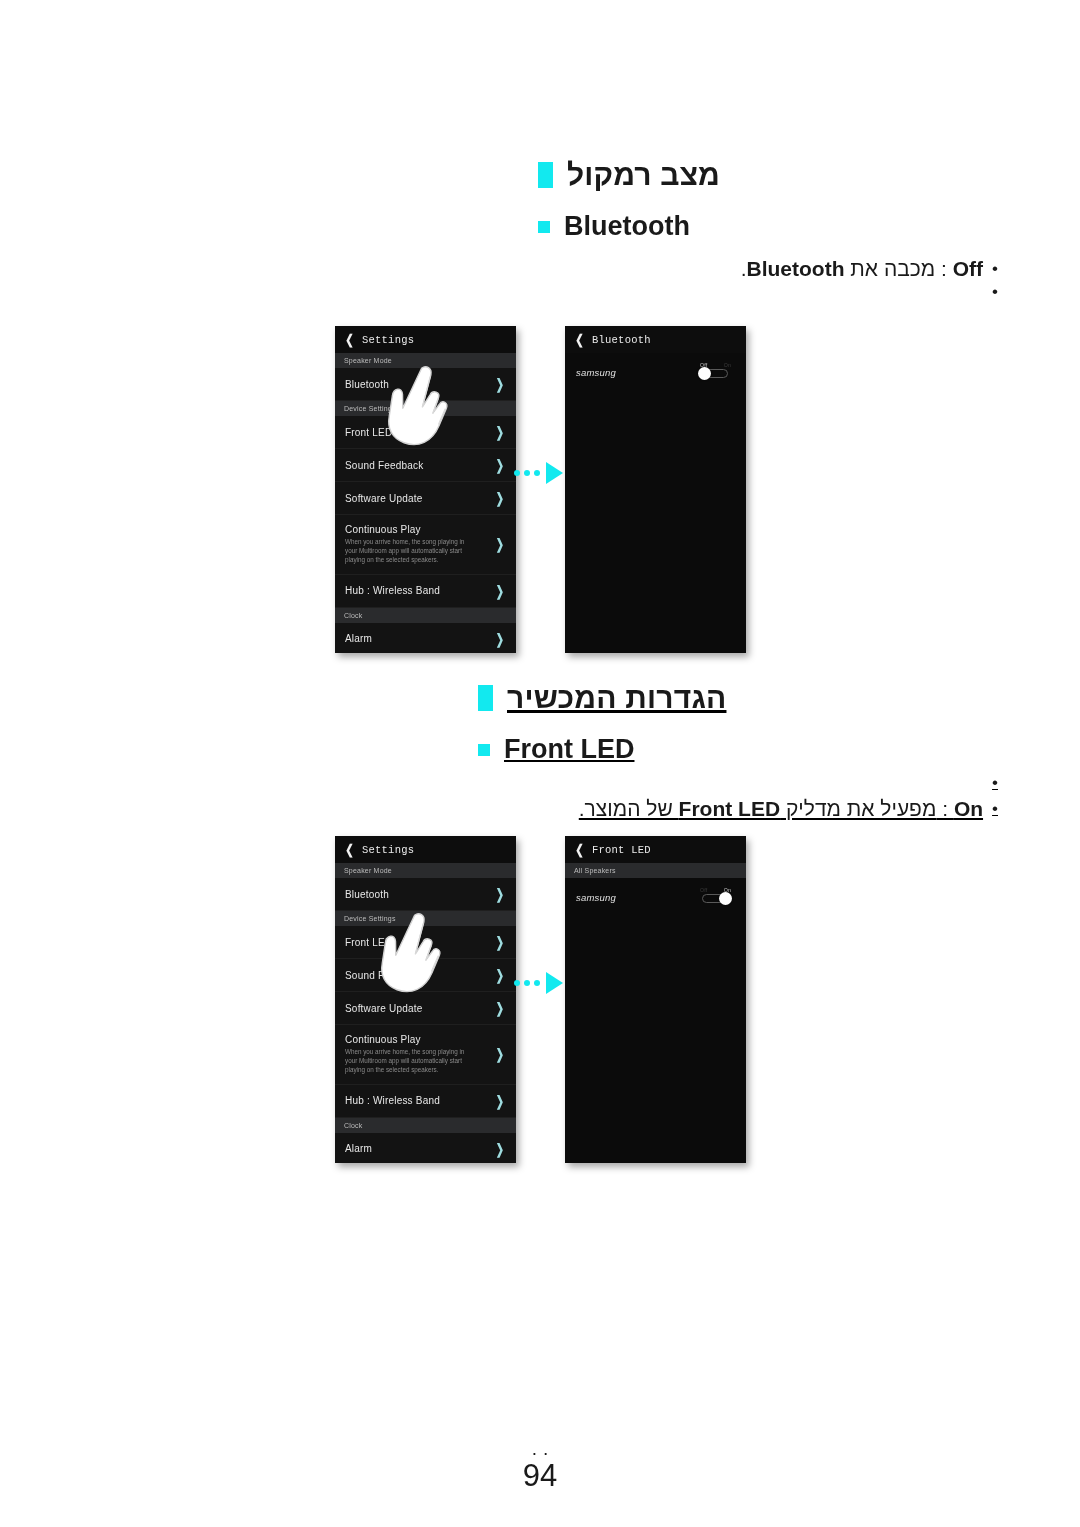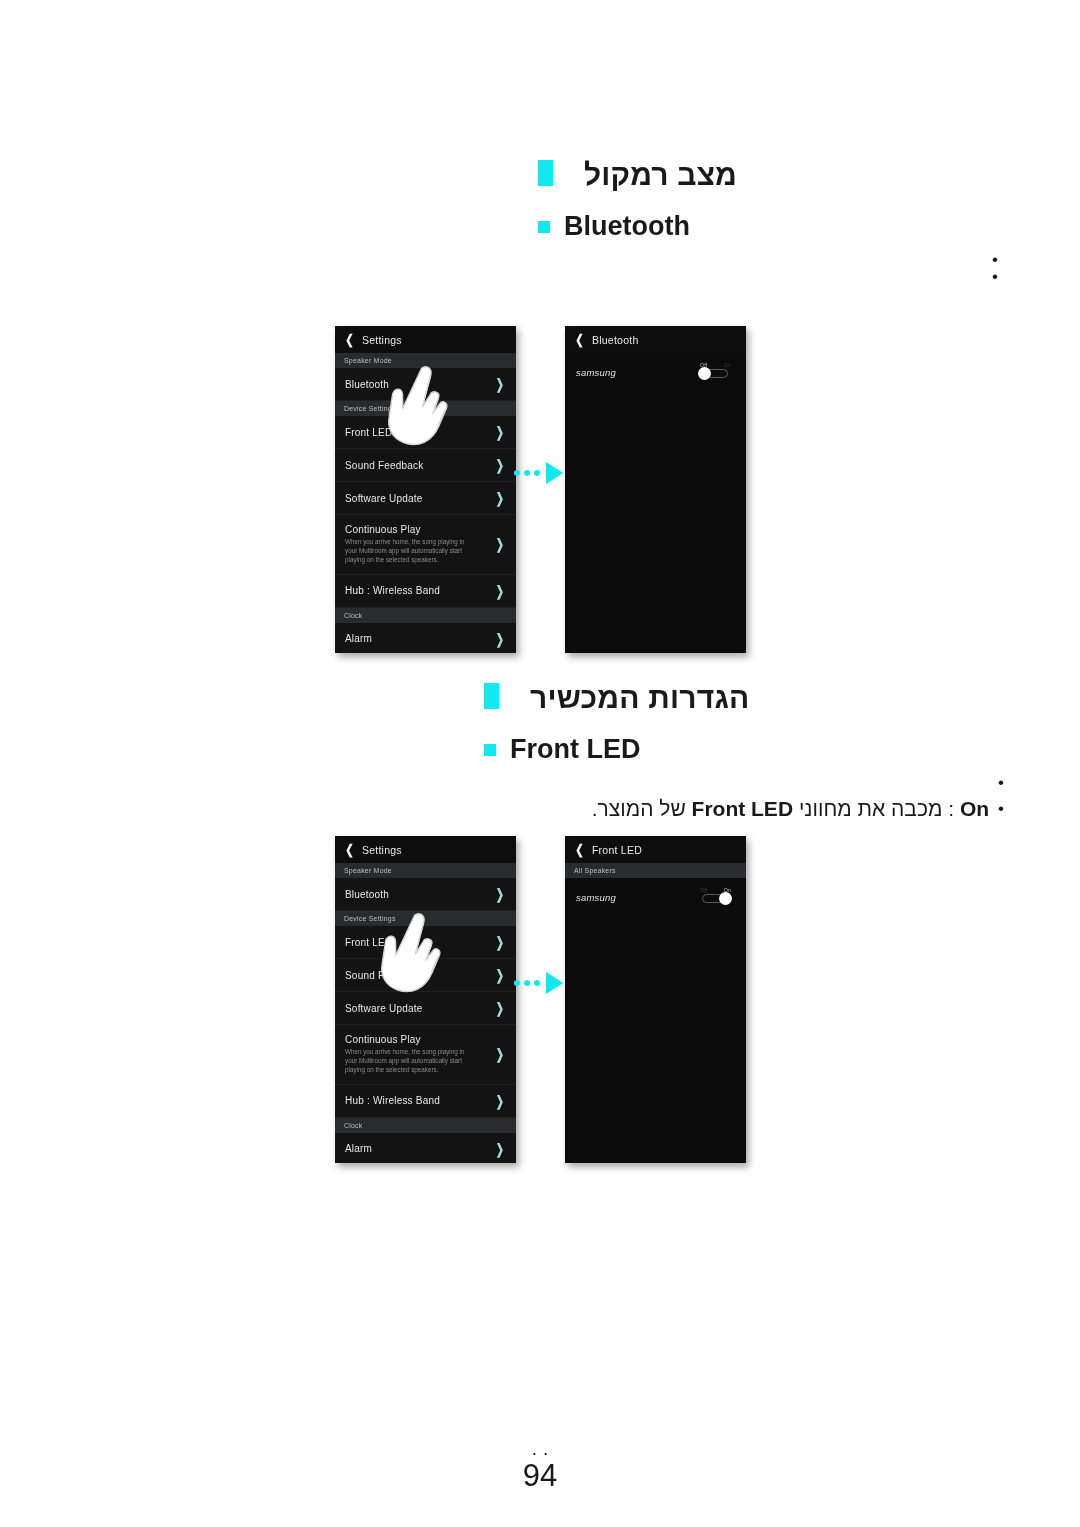--- a/index.html
+++ b/index.html
@@ -18,22 +18,23 @@
     background: #ffffff;
     overflow: hidden;
   }
 
   
   .section-block { position: absolute; }
 
   .h1-row {
     display: flex;
     flex-direction: row-reverse;
+    align-items: center;
     justify-content: flex-start;
-    gap: 31px;
+    gap: 14px;
     direction: rtl;
   }
   .h1-marker {
     width: 15px; height: 26px;
     background: #12e9ef;
     flex: 0 0 auto;
   }
   .h1-text {
     font-size: 30px;
     font-weight: bold;
@@ -114,20 +115,21 @@
     color: #f2f2f2;
     font-size: 13px;
     font-weight: bold;
     line-height: 1;
     transform: scaleX(.78);
   }
   .nav-title {
     color: #eaeaea;
     font-size: 10.5px;
     letter-spacing: .25px;
+    font-family: Liberation Mono, monospace;
   }
 
   .list { flex: 1 1 auto; display: flex; flex-direction: column; }
 
   .sec-head {
     background: #2a2b2d;
     color: #bdbdbd;
     font-size: 7px;
     letter-spacing: .2px;
     padding: 4px 9px 4px 9px;
@@ -270,20 +272,21 @@
       <span class="h1-marker"></span>
       <span class="h1-text">מצב רמקול</span>
     </div>
     <div class="h2-row">
       <span class="h2-marker"></span>
       <span class="h2-text">Bluetooth</span>
     </div>
     <div class="bullets">
       <div class="bullet-row">
         <span class="bullet-dot">•</span>
+        <span class="bullet-txt"><b>Off</b><span> : </span><span>מכבה את </span><b>Bluetooth</b><span>.</span></span>
       </div>
       <div class="bullet-row">
         <span class="bullet-dot">•</span>
       </div>
     </div>
   </div>
 
   <div class="phone" style="left:335px; top:326px; width:181px; height:327px;">
     <div class="phone-inner">
       <div class="nav-bar">
@@ -379,36 +382,36 @@
             <span class="sw-lbl on">On</span>
             <span class="sw-track"></span>
             <span class="sw-knob"></span>
           </span>
         </div>
         <div class="blank-fill"></div>
       </div>
     </div>
   </div>
 
-  <div class="section-block" style="top:683px; right:76px; width:520px;">
+  <div class="section-block" style="top:683px; right:82px; width:520px;text-decoration:underline;">
     <div class="h1-row">
       <span class="h1-marker"></span>
       <span class="h1-text">הגדרות המכשיר</span>
     </div>
     <div class="h2-row">
       <span class="h2-marker"></span>
       <span class="h2-text">Front LED</span>
     </div>
     <div class="bullets">
       <div class="bullet-row">
         <span class="bullet-dot">•</span>
       </div>
       <div class="bullet-row">
         <span class="bullet-dot">•</span>
-        <span class="bullet-txt"><b>On</b><span> : </span><span>מכבה את מחווני </span><b>Front LED</b><span> של המוצר.</span></span>
+        <span class="bullet-txt"><b>On</b><span> : </span><span>מפעיל את מדליק </span><b>Front LED</b><span> של המוצר.</span></span>
       </div>
     </div>
   </div>
 
   <div class="phone" style="left:335px; top:836px; width:181px; height:327px;">
     <div class="phone-inner">
       <div class="nav-bar">
         <span class="nav-back">❮</span>
         <span class="nav-title">Settings</span>
       </div>

